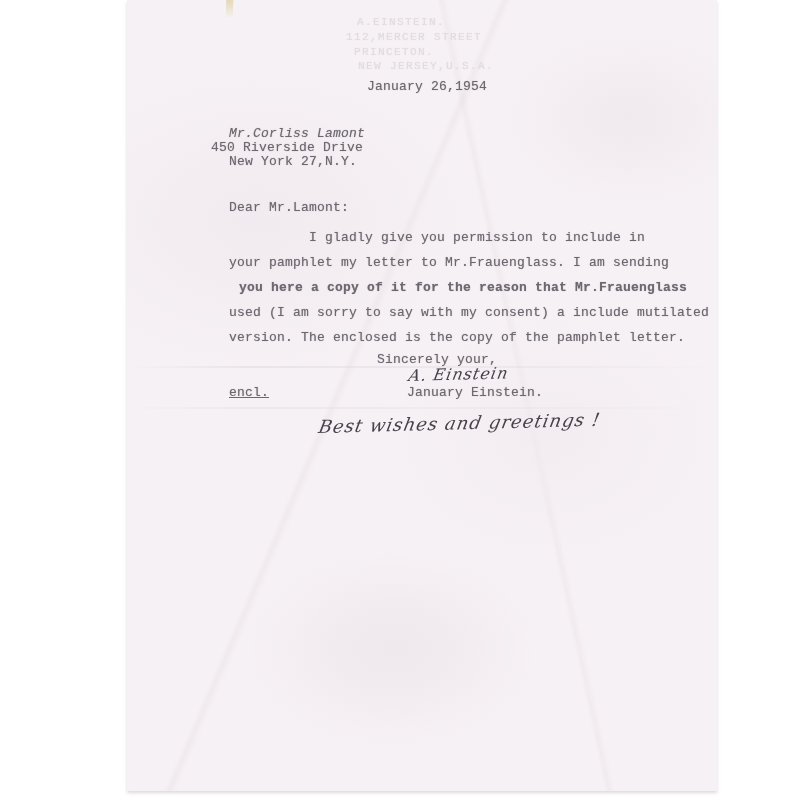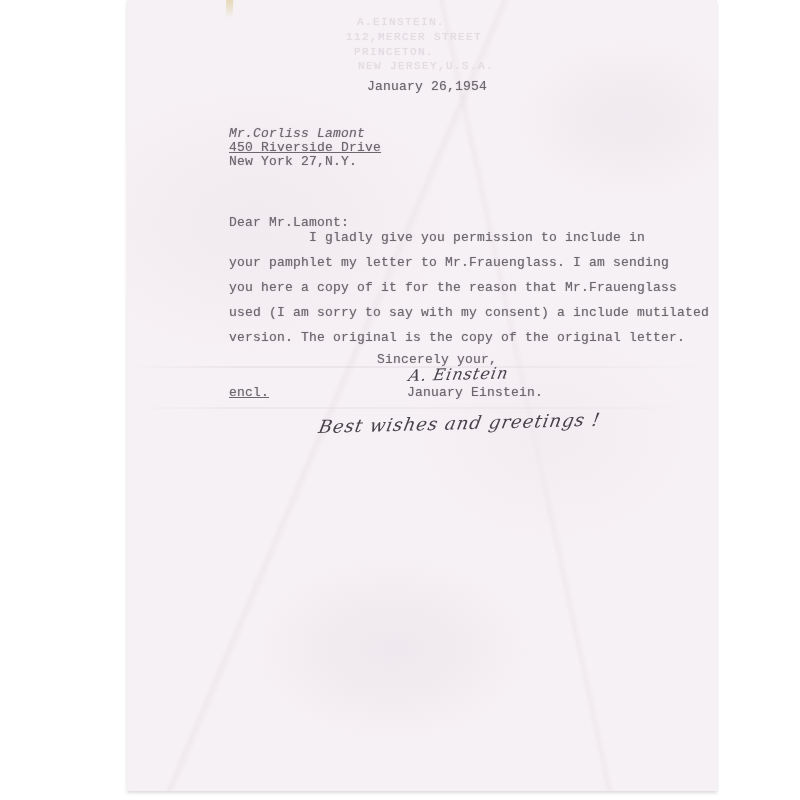--- a/index.html
+++ b/index.html
@@ -64,26 +64,26 @@
     position: absolute;
     font-family: "DejaVu Serif", serif;
     font-style: italic;
     color: #47414b;
     transform: skewX(-12deg) rotate(-1.5deg);
     transform-origin: left bottom;
     white-space: pre;
   }
   .date-line      { left: 240px; top: 80px; }
   .addr-0         { left: 102px; top: 127px; font-style: italic; }
-  .addr-1         { left: 102px; top: 141px; text-decoration: underline; }
+  .addr-1         { left: 84px; top: 141px; }
   .addr-2         { left: 102px; top: 155px; }
-  .salutation     { left: 102px; top: 216px; }
+  .salutation     { left: 102px; top: 201px; }
   .body-0         { left: 182px; top: 231px; }
   .body-1         { left: 102px; top: 256px; }
-  .body-2         { left: 102px; top: 281px; }
+  .body-2         { left: 112px; top: 281px; font-weight: bold; }
   .body-3         { left: 102px; top: 306px; }
   .body-4         { left: 102px; top: 331px; }
   .closing        { left: 250px; top: 353px; }
   .sig-script     { left: 280px; top: 366px; font-size: 16px; letter-spacing: 1px; }
   .enclosure      { left: 102px; top: 386px; text-decoration: underline; }
   .typed-name     { left: 280px; top: 386px; }
   .postscript     { left: 190px; top: 416px; font-size: 18px; letter-spacing: 1px; }
   .lh-0 { left: 230px; top: 16px; }
   .lh-1 { left: 219px; top: 31px; }
   .lh-2 { left: 227px; top: 46px; }
@@ -114,21 +114,21 @@
       <div class="type addr-2">New York 27,N.Y.</div>
     </div>
 
     <div class="type salutation">Dear Mr.Lamont:</div>
 
     <div>
       <div class="type body-0">I gladly give you permission to include in</div>
       <div class="type body-1">your pamphlet my letter to Mr.Frauenglass. I am sending</div>
       <div class="type body-2">you here a copy of it for the reason that Mr.Frauenglass</div>
       <div class="type body-3">used (I am sorry to say with my consent) a include mutilated</div>
-      <div class="type body-4">version. The original is the copy of the original letter.</div>
+      <div class="type body-4">version. The enclosed is the copy of the pamphlet letter.</div>
     </div>
 
     <div class="type closing">Sincerely your,</div>
 
     <div class="hand sig-script">A. Einstein</div>
 
     <div class="type enclosure">encl.</div>
     <div class="type typed-name">January Einstein.</div>
 
     <div class="hand postscript">Best wishes and greetings !</div>

